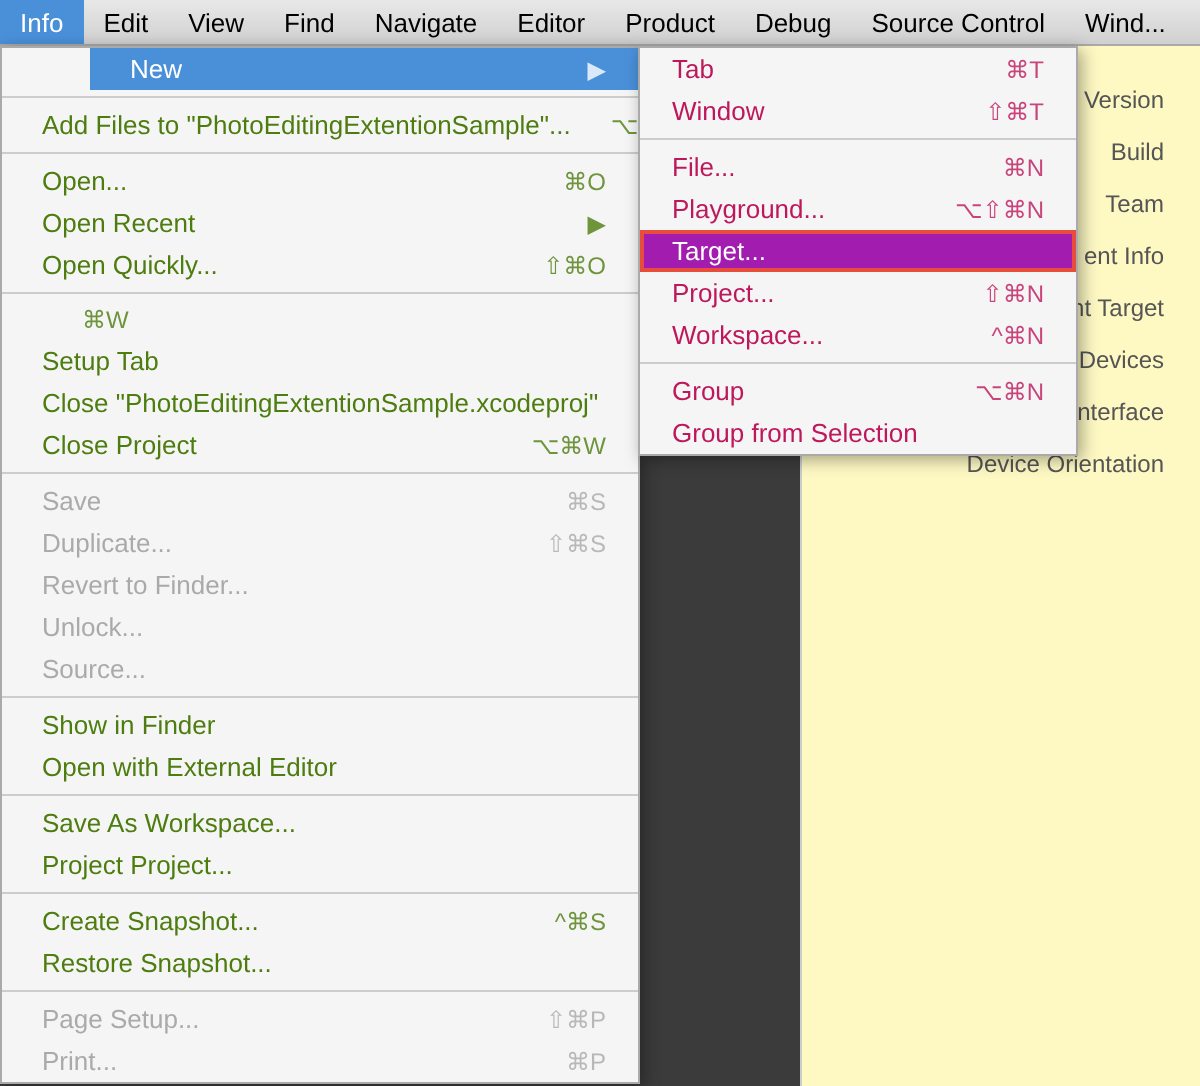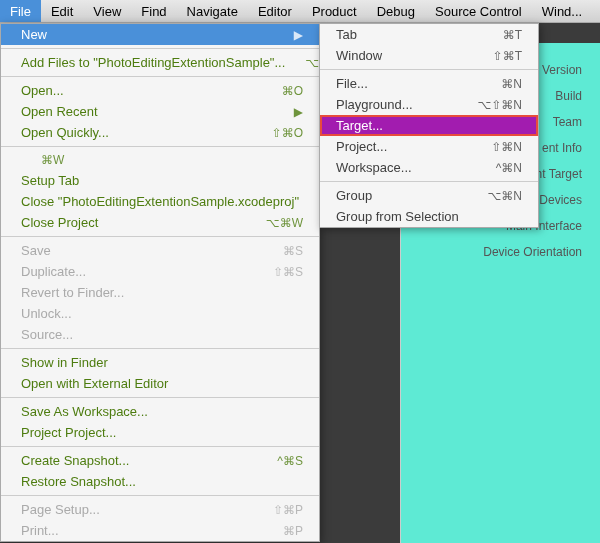--- a/index.html
+++ b/index.html
@@ -56,20 +56,21 @@
       justify-content: space-between;
       padding: 3px 16px 3px 20px;
       color: #4d7c0f;
       cursor: default;
       white-space: nowrap;
       min-height: 20px;
     }
     .menu-item.highlighted {
       background: #4a90d9;
       color: #fff;
+      margin-left: 44px;
     }
     .menu-item.disabled {
       color: #aaa;
     }
     .menu-item-label {
       flex: 1;
     }
     .menu-item-shortcut {
       font-size: 12px;
       color: inherit;
@@ -96,21 +97,21 @@
       border: 1px solid #aaa;
       box-shadow: 2px 2px 8px rgba(0,0,0,0.35);
       z-index: 300;
     }
 
     .submenu-item {
       display: flex;
       align-items: center;
       justify-content: space-between;
       padding: 3px 16px 3px 16px;
-      color: #404040;
+      color: #be185d;
       cursor: default;
       white-space: nowrap;
       min-height: 20px;
     }
     .submenu-item.highlighted {
       background: #a21caf;
       color: #fff;
       outline: 2px solid #e74c3c;
       outline-offset: -2px;
     }
@@ -125,40 +126,39 @@
       background: #3b3b3b;
       z-index: 0;
     }
 
     .bg-right-panel {
       position: absolute;
       right: 0;
       top: 0;
       width: 200px;
       bottom: 0;
-      background: #5eead4;
+      background: #fef9c3;
       border-left: 1px solid #ccc;
       padding: 20px 10px;
-      margin-top: 20px;
     }
 
     .bg-label {
       color: #555;
       font-size: 12px;
       text-align: right;
       margin-bottom: 12px;
       padding-right: 8px;
     }
   </style>
 </head>
 <body>
 
 <div class="menubar">
   <div class="menubar-item active">
-    <span>File</span>
+    <span>Info</span>
   </div>
   <div class="menubar-item">
     <span>Edit</span>
   </div>
   <div class="menubar-item">
     <span>View</span>
   </div>
   <div class="menubar-item">
     <span>Find</span>
   </div>

